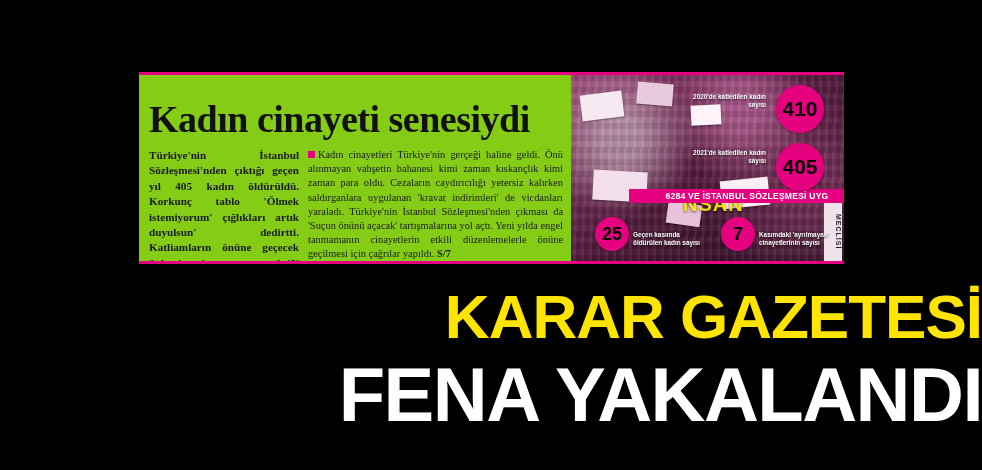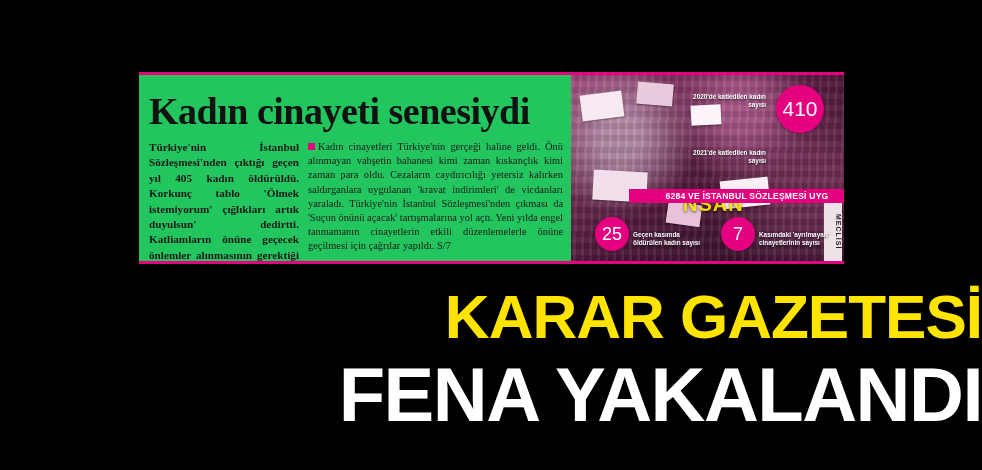--- a/index.html
+++ b/index.html
@@ -46,23 +46,23 @@
     background: #ffffff;
     border-top: 3px solid #e4007f;
     border-bottom: 3px solid #e4007f;
     box-sizing: border-box;
     display: flex;
     overflow: hidden;
   }
   .clip-left {
     width: 432px;
     box-sizing: border-box;
-    padding: 16px 8px 4px 10px;
-    position: relative;
-    background: #22c55e;
+    padding: 24px 8px 4px 10px;
+    position: relative;
+    background: #84cc16;
   }
   .clip-title {
     font-family: "Liberation Serif", serif;
     font-weight: bold;
     font-size: 38px;
     line-height: 40px;
     color: #111;
     letter-spacing: -0.5px;
     white-space: nowrap;
   }
@@ -92,21 +92,21 @@
   .clip-col.body .bullet {
     display: inline-block;
     width: 7px;
     height: 7px;
     background: #e4007f;
     margin-right: 3px;
     position: relative;
     top: 0px;
   }
   .clip-ref {
-    font-weight: normal;
+    font-weight: bold;
   }
 
   
   .clip-right {
     position: relative;
     width: 273px;
     background:
       linear-gradient(180deg, rgba(0,0,0,0.10), rgba(0,0,0,0.28)),
       radial-gradient(circle at 18% 35%, #d9a7c7 0 8%, rgba(217,167,199,0) 30%),
       radial-gradient(circle at 62% 20%, #c3659e 0 9%, rgba(195,101,158,0) 32%),
@@ -162,26 +162,26 @@
     letter-spacing: 1px;
     padding-top: 4px;
     box-sizing: border-box;
   }
 
   
   .bubble {
     position: absolute;
     border-radius: 50%;
     background: #e4007f;
-    color: #ffffff;
+    color: #000000;
     display: flex;
     align-items: center;
     justify-content: center;
     font-family: "Liberation Sans", sans-serif;
-    font-weight: normal;
+    font-weight: bold;
     box-shadow: 0 1px 3px rgba(0,0,0,0.35);
   }
   .bubble.big { width: 48px; height: 48px; font-size: 21px; }
   .bubble.small { width: 34px; height: 34px; font-size: 18px; }
   .bub-410 { right: 20px; top: 10px; }
   .bub-405 { right: 20px; top: 68px; }
   .bub-25  { left: 24px;  bottom: 10px; }
   .bub-7   { left: 150px; bottom: 10px; }
 
   .bubble-caption {
@@ -277,20 +277,21 @@
 
       <div class="banner-text">NSAN</div>
       <div class="vertical-strip">MECLİSİ</div>
 
       <div class="strip-6284">6284 VE İSTANBUL SÖZLEŞMESİ UYG</div>
 
       <div class="bubble-caption cap-410">2020'de katledilen kadın sayısı</div>
       <div class="bubble big bub-410">410</div>
 
       <div class="bubble-caption cap-405">2021'de katledilen kadın sayısı</div>
+      <div class="bubble big bub-405">405</div>
 
       <div class="bubble small bub-25">25</div>
       <div class="bubble-caption cap-25">Geçen kasımda öldürülen kadın sayısı</div>
 
       <div class="bubble small bub-7">7</div>
       <div class="bubble-caption cap-7">Kasımdaki 'ayrılmayan' cinayetlerinin sayısı</div>
     </div>
   </div>
 
   <div class="bottom-line-1">KARAR GAZETESİ</div>

